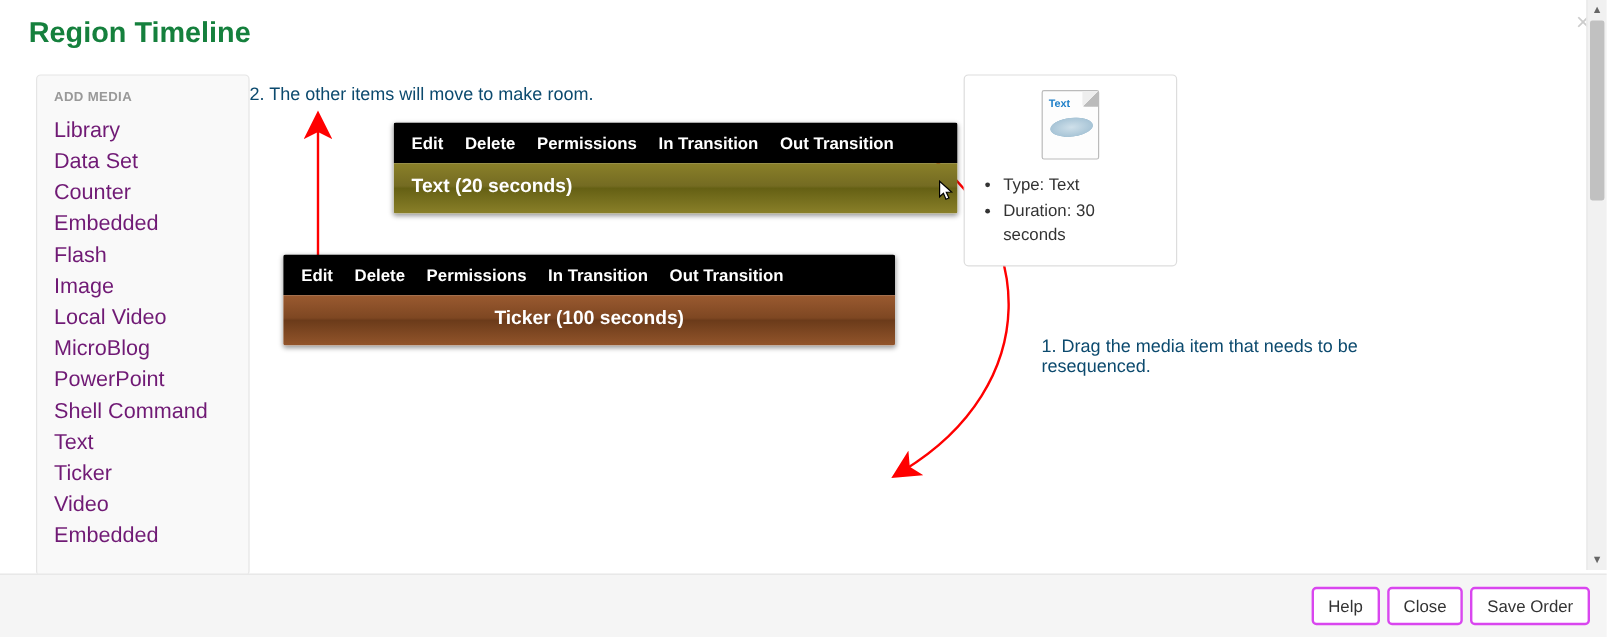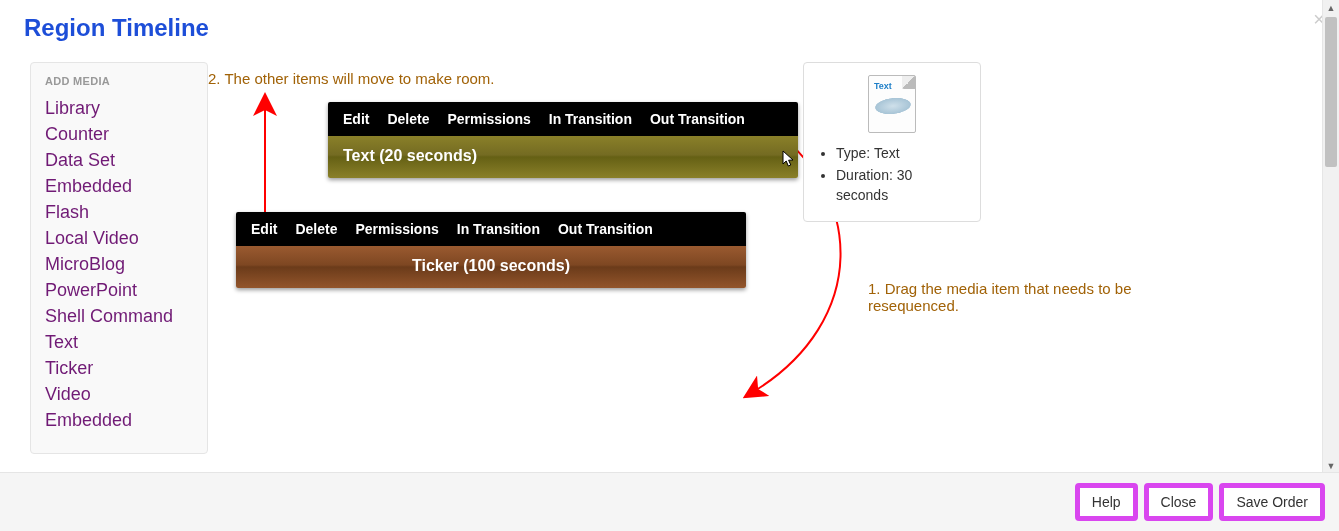--- a/index.html
+++ b/index.html
@@ -1,30 +1,30 @@
 <!DOCTYPE html>
 <html><head>
 <meta charset="utf-8">
 <style>
 * { box-sizing: border-box; margin: 0; padding: 0; }
 body { font-family: "Helvetica Neue", Helvetica, Arial, sans-serif; background: #fff; color: #333; position: relative; width: 1339px; height: 531px; overflow: hidden; }
 
 .header { padding: 14px 24px 0 24px; }
-.header h3 { font-size: 24px; font-weight: 700; color: #1d4ed8; }
+.header h3 { font-size: 24px; font-weight: 700; color: #15803d; }
 .close-x { position: absolute; top: 8px; right: 14px; font-size: 20px; color: #ccc; cursor: pointer; font-weight: 300; }
 
 .body { display: flex; padding: 20px 24px 0 30px; }
 
 .sidebar { width: 178px; background: #f9f9f9; border: 1px solid #e5e5e5; border-radius: 4px; padding: 12px 14px 20px 14px; }
 .sidebar-header { font-size: 11px; color: #999; font-weight: 700; letter-spacing: 0.3px; margin-bottom: 8px; }
 .sidebar-item { display: block; color: #701a75; font-size: 18px; line-height: 26px; cursor: pointer; text-decoration: none; }
 
 .main { flex: 1; position: relative; }
 
-.annotation { position: absolute; color: #a16207; font-size: 15px; z-index: 5; }
+.annotation { position: absolute; color: #0c4a6e; font-size: 15px; z-index: 5; }
 .annot-2 { top: 8px; left: 0; }
 .annot-1 { top: 218px; left: 660px; width: 300px; }
 
 
 .timeline-item { position: absolute; width: 468px; box-shadow: 0 2px 4px rgba(0,0,0,.4); border-radius: 2px; overflow: hidden; }
 .item-dragging { left: 120px; top: 40px; width: 470px; z-index: 4; }
 .item-static { left: 28px; top: 150px; width: 510px; }
 .item-actions { background: #000; color: #fff; display: flex; gap: 18px; padding: 9px 15px; font-size: 14px; }
 .item-actions span { cursor: pointer; font-weight: bold; }
 .item-body { padding: 11px 15px 13px; font-weight: 700; color: #fff; font-size: 16px; }
@@ -42,21 +42,21 @@
 .thumb-label { position: absolute; top: 5px; left: 5px; font-size: 9px; color: #1e7fc8; font-weight: 700; }
 .thumb-swoosh { position: absolute; top: 22px; left: 6px; width: 36px; height: 16px; border-radius: 50%; background: radial-gradient(ellipse at center, #cfe0ea 0%, #a7c4d6 70%, #fff 72%); transform: rotate(-6deg); }
 .info-panel ul { list-style: disc; padding-left: 18px; font-size: 14px; color: #333; line-height: 20px; }
 .info-panel ul li { margin-bottom: 2px; }
 
 
 .arrows { position: absolute; left: 0; top: 0; pointer-events: none; }
 
 
 .footer { position: absolute; bottom: 0; left: 0; right: 0; background: #f5f5f5; border-top: 1px solid #e5e5e5; padding: 10px 14px; display: flex; justify-content: flex-end; gap: 6px; }
-.btn { background: #fff; border: 5px solid #d946ef; border-radius: 4px; padding: 6px 12px; font-size: 14px; color: #333; cursor: pointer; }
+.btn { background: #fff; border: 2px solid #d946ef; border-radius: 4px; padding: 6px 12px; font-size: 14px; color: #333; cursor: pointer; }
 
 
 .vscroll { position: absolute; top: 0; right: 0; width: 17px; height: calc(100% - 56px); background: #f1f1f1; border-left: 1px solid #e6e6e6; }
 .vscroll .track { position: absolute; top: 17px; bottom: 17px; left: 0; right: 0; }
 .vscroll .thumb { position: absolute; top: 0; left: 2px; right: 2px; height: 150px; background: #c1c1c1; border-radius: 2px; }
 .vscroll .arrow { position: absolute; left: 0; right: 0; height: 17px; text-align: center; font-size: 9px; color: #666; line-height: 17px; }
 .vscroll .arrow.up { top: 0; }
 .vscroll .arrow.down { bottom: 0; }
 </style>
 </head>
@@ -64,24 +64,25 @@
 
 <div class="header">
   <h3>Region Timeline</h3>
 </div>
 <div class="close-x">×</div>
 
 <div class="body">
   <div class="sidebar">
     <div class="sidebar-header">ADD MEDIA</div>
     <a class="sidebar-item">Library</a>
+    <a class="sidebar-item">Data Set</a>
     <a class="sidebar-item">Counter</a>
-    <a class="sidebar-item">Data Set</a>
     <a class="sidebar-item">Embedded</a>
     <a class="sidebar-item">Flash</a>
+    <a class="sidebar-item">Image</a>
     <a class="sidebar-item">Local Video</a>
     <a class="sidebar-item">MicroBlog</a>
     <a class="sidebar-item">PowerPoint</a>
     <a class="sidebar-item">Shell Command</a>
     <a class="sidebar-item">Text</a>
     <a class="sidebar-item">Ticker</a>
     <a class="sidebar-item">Video</a>
     <a class="sidebar-item">Embedded</a>
   </div>
 

